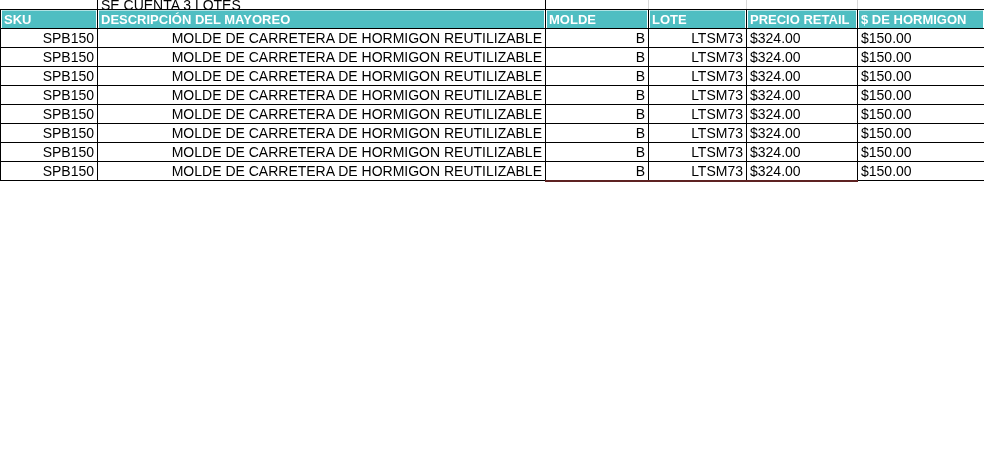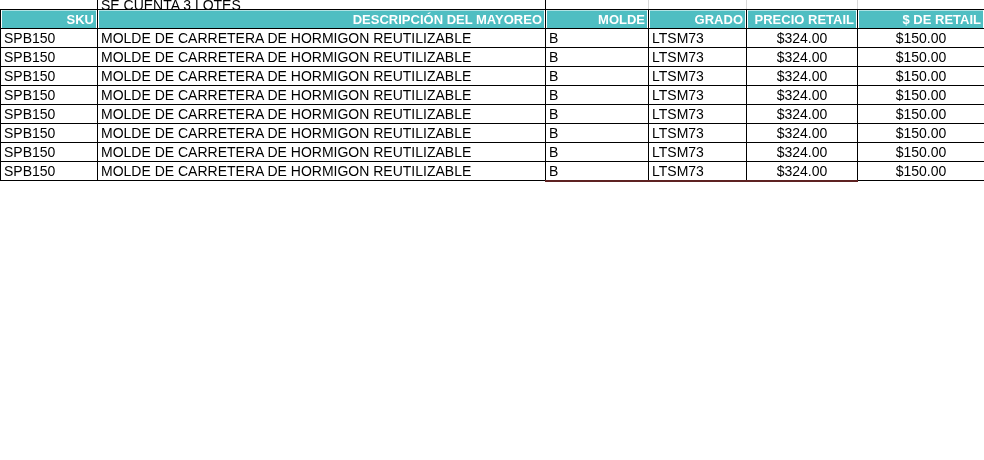--- a/index.html
+++ b/index.html
@@ -53,26 +53,26 @@
     overflow: hidden;
     box-sizing: border-box;
     font-size: 14px;
     vertical-align: middle;
   }
   table.sheet th {
     background: var(--header-bg, #4FBEC2);
     color: var(--header-text, #ffffff);
     font-size: 13px;
     font-weight: bold;
-    text-align: right;
+    text-align: left;
     
     box-shadow: inset 1px 0 0 #ffffff, inset -1px 0 0 #ffffff, inset 0 1px 0 rgba(255,255,255,0.55);
   }
-  td.al-left  { text-align: left; }
-  td.al-right { text-align: center; padding-right: 5px; margin-top: 29px; }
+  td.al-left  { text-align: right; }
+  td.al-right { text-align: left; padding-right: 5px; margin-top: 29px; }
 
   
   tr.last-row td.red-bottom {
     border-bottom: 2px solid var(--selection-red, #5e2222);
   }
 </style>
 </head>
 <body>
 
 <div class="canvas">
@@ -93,23 +93,23 @@
       <col style="width:103px">
       <col style="width:98px">
       <col style="width:111px">
       <col style="width:127px">
     </colgroup>
     <thead>
       <tr>
         <th>SKU</th>
         <th>DESCRIPCIÓN DEL MAYOREO</th>
         <th>MOLDE</th>
-        <th>GRADO</th>
+        <th>LOTE</th>
         <th>PRECIO RETAIL</th>
-        <th>$ DE RETAIL</th>
+        <th>$ DE HORMIGON</th>
       </tr>
     </thead>
     <tbody>
         <tr>
           <td class="al-left">SPB150</td>
           <td class="al-left">MOLDE DE CARRETERA DE HORMIGON REUTILIZABLE</td>
           <td class="al-left">B</td>
           <td class="al-left">LTSM73</td>
           <td class="al-right">$324.00</td>
           <td class="al-right">$150.00</td>

